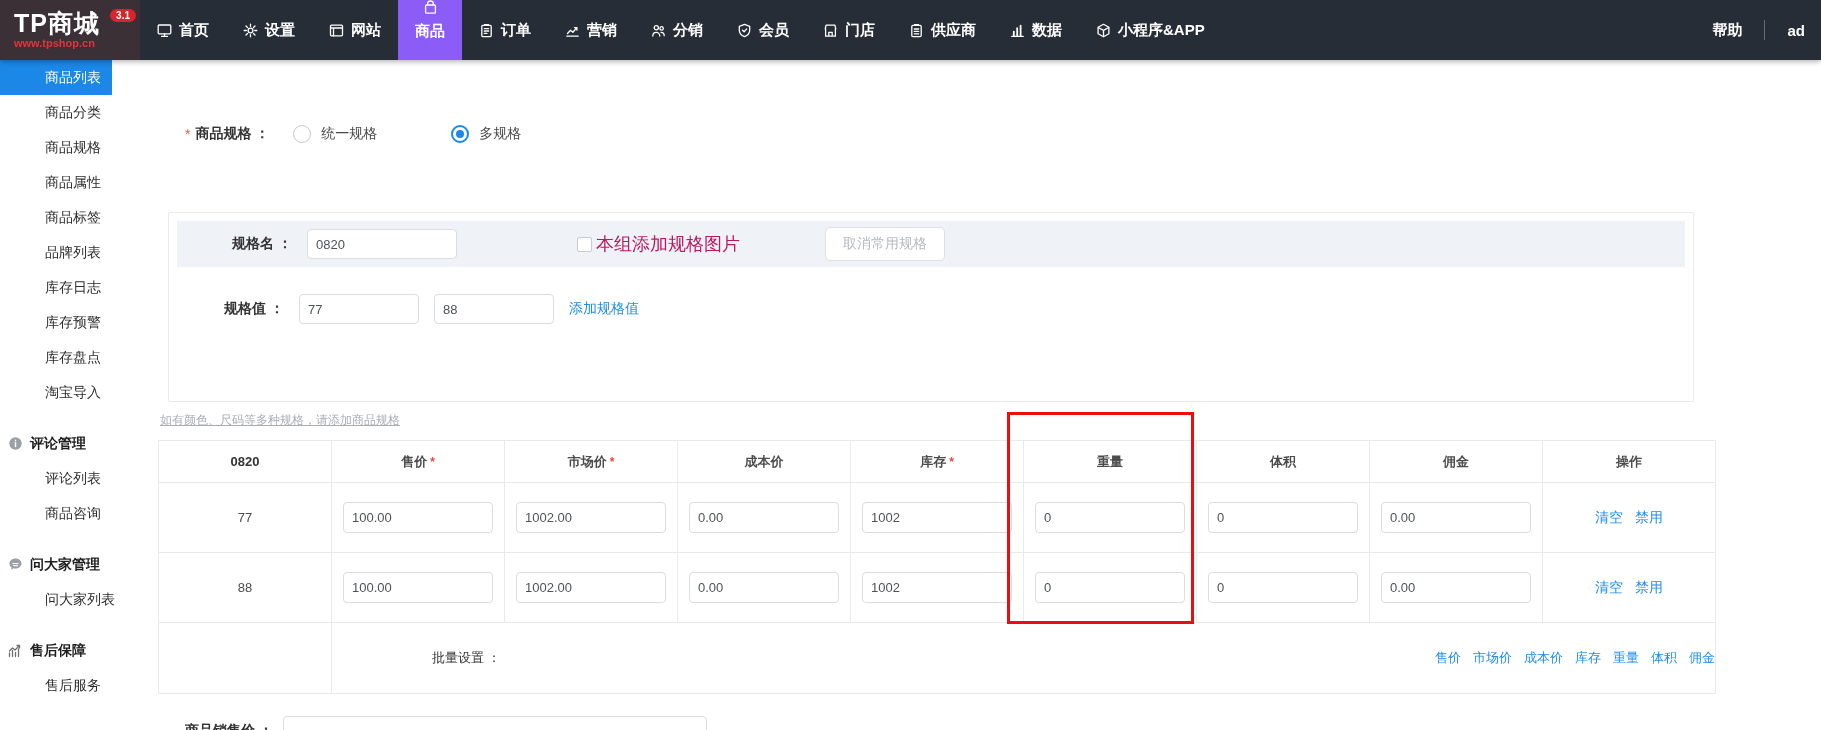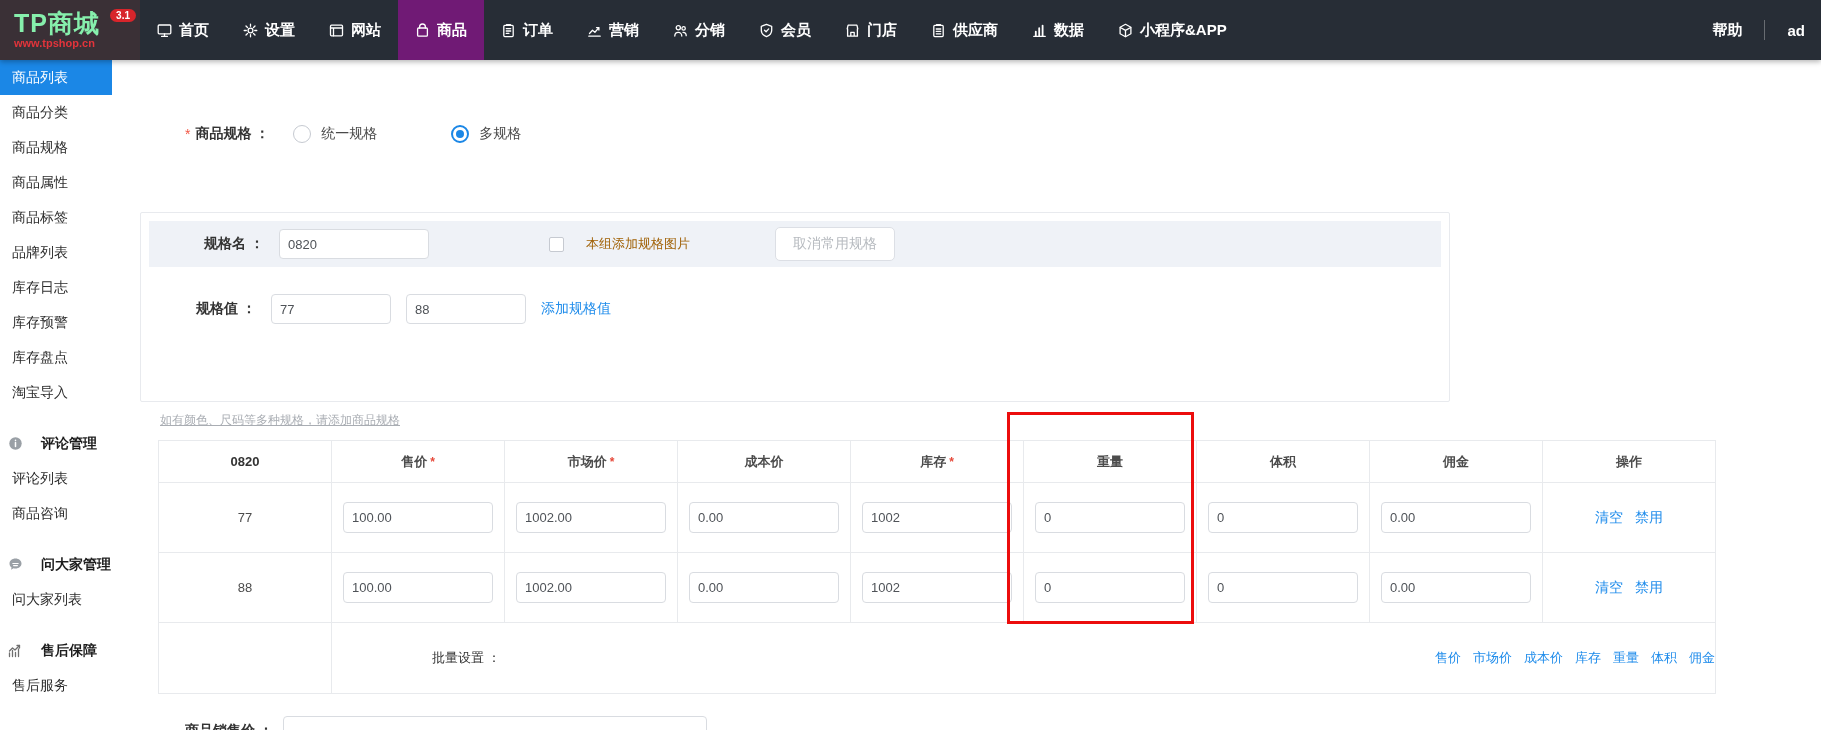--- a/index.html
+++ b/index.html
@@ -7,39 +7,39 @@
   body {
     position: relative; overflow: hidden; background:#fff;
     font-family:"Liberation Sans","DejaVu Sans",sans-serif; color:#333;
   }
   
   .navbar{ position:absolute; left:0; top:0; width:1821px; height:60px;
     background:#272d36; display:flex; align-items:center; color:#fff; z-index:20;
     box-shadow:0 2px 5px rgba(0,0,0,.28); }
   .logo{ position:relative; width:140px; height:60px; background:#3a3036;
     display:flex; flex-direction:column; justify-content:center; padding-left:14px; flex:0 0 auto;}
-  .logo-title{ font-size:25px; font-weight:800; color:#86efac; letter-spacing:1px; line-height:25px;}
+  .logo-title{ font-size:25px; font-weight:800; color:#ffffff; letter-spacing:1px; line-height:25px;}
   .logo-sub{ font-size:11px; color:#e2343b; font-weight:700; margin-top:1px;}
   .logo-badge{ position:absolute; right:4px; top:9px; background:#d8252b; color:#fff;
     font-size:10px; font-weight:700; border-radius:8px; padding:1px 6px;}
   .nav-items{ display:flex; height:60px; align-items:stretch; }
   .nav-item{ display:flex; align-items:center; gap:7px; padding:0 17px; font-size:15px;
     font-weight:600; cursor:pointer; white-space:nowrap;}
-  .nav-item.active{ background:#701a75; }
+  .nav-item.active{ background:#8b5cf6;flex-direction:column; }
   .nav-ico{ display:flex; align-items:center; color:#fff; }
   .nav-right{ margin-left:auto; display:flex; align-items:center; padding-right:16px; }
   .nav-help{ font-size:15px; font-weight:600; cursor:pointer; }
   .nav-divider{ width:1px; height:20px; background:rgba(255,255,255,.3); margin:0 22px;}
   .nav-user{ font-size:15px; font-weight:700; cursor:pointer; }
   
   .sidebar{ position:absolute; left:0; top:60px; width:112px; height:670px; background:#fff; z-index:10;}
-  .side-item{ height:35px; display:flex; align-items:center; padding-left:12px;
+  .side-item{ height:35px; display:flex; align-items:center; padding-left:45px;
     font-size:14px; color:#2d2d2d; cursor:pointer; white-space:nowrap;}
   .side-item.active{ background:#1b87e6; color:#fff; }
-  .side-group{ height:35px; margin-top:16px; display:flex; align-items:center; gap:18px;
+  .side-group{ height:35px; margin-top:16px; display:flex; align-items:center; gap:7px;
     padding-left:8px; font-size:14px; font-weight:700; color:#1d1d1d; white-space:nowrap;}
   .side-group .g-ico{ display:flex; align-items:center; }
   
   .main{ position:absolute; left:112px; top:60px; width:1709px; height:670px; background:#fff; }
   .section-header{ position:absolute; left:0; top:12px; width:100%; height:34px;
     display:flex; align-items:center; border-bottom:1px solid #ececec; }
   .accent{ width:4px; height:16px; background:#1b87e6; margin-left:26px; }
   .section-title{ margin-left:10px; font-size:14px; color:#3d3d3d; }
   
   .radio-row{ position:absolute; left:73px; top:60px; height:28px; display:flex; align-items:center;}
@@ -47,31 +47,31 @@
   .fld-label{ font-size:14px; font-weight:700; color:#333; }
   .radio-group{ display:flex; align-items:center; cursor:pointer; }
   .radio-group.first{ margin-left:24px; }
   .radio-group.second{ margin-left:74px; }
   .radio-circle{ width:18px; height:18px; border-radius:50%; border:1px solid #c6cad1; background:#fff;}
   .radio-circle.on{ border:2px solid #1b87e6; position:relative; }
   .radio-circle.on::after{ content:""; position:absolute; left:3px; top:3px; width:8px; height:8px;
     border-radius:50%; background:#1b87e6; }
   .radio-label{ margin-left:10px; font-size:14px; color:#4a4a4a; }
   
-  .spec-panel{ position:absolute; left:28px; top:152px; width:1310px; height:190px;
+  .spec-panel{ position:absolute; left:56px; top:152px; width:1526px; height:190px;
     border:1px solid #e8eaee; border-radius:2px; background:#fff;}
   .gray-bar{ background:#eff2f7; margin:8px; display:flex; align-items:center; }
   .bar1{ height:46px; padding-left:55px; }
   .lbl{ font-size:14px; font-weight:700; color:#333; width:75px; flex:0 0 auto;}
   .txt-input{ height:30px; border:1px solid #d9dce1; border-radius:4px; background:#fff;
     font-size:13px; color:#4f5358; padding:0 8px; font-family:inherit; outline:none;}
   .name-input{ width:150px; }
   .chk{ width:15px; height:15px; border:1px solid #c6cad1; border-radius:2px; background:#fff;
     margin-left:120px; flex:0 0 auto; cursor:pointer;}
-  .chk-label{ margin-left:22px; font-size:13px; color:#a16207; }
+  .chk-label{ margin-left:4px; font-size:18px; color:#be185d; }
   .btn-gray{ margin-left:85px; width:120px; height:34px; background:#fff; border:1px solid #dcdfe5;
     border-radius:5px; color:#b6babf; font-size:14px; cursor:pointer; font-family:inherit;}
   .value-row{ height:68px; display:flex; align-items:center; padding-left:55px; }
   .value-input{ width:120px; }
   .value-input + .value-input{ margin-left:15px; }
   .link{ color:#1f8ceb; font-size:14px; cursor:pointer; text-decoration:none; }
   .add-value{ margin-left:15px; }
   .bar2{ height:54px; padding-left:8px; }
   .btn-outline{ width:88px; height:33px; background:#fff; border:1px solid #1f8ceb; border-radius:4px;
     color:#1f8ceb; font-size:14px; cursor:pointer; font-family:inherit;}

